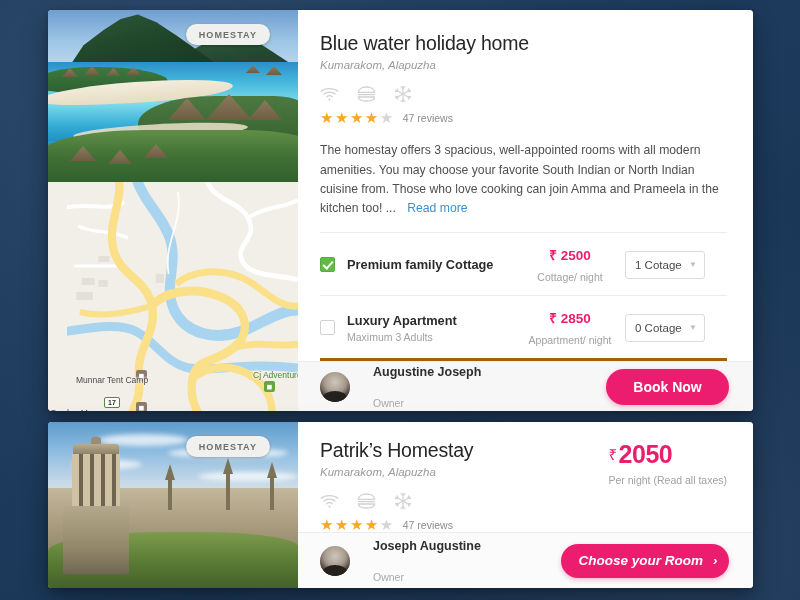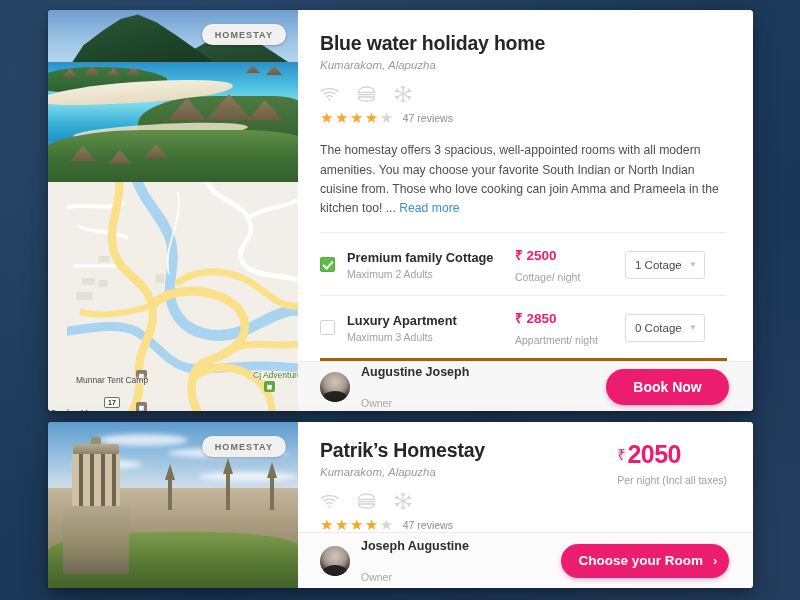--- a/index.html
+++ b/index.html
@@ -85,50 +85,50 @@
   }
   .map-label.green { color: #4a8a32; }
   .poi {
     position:absolute; width: 11px; height: 11px; border-radius: 2px;
     display:flex; align-items:center; justify-content:center;
     font-size: 7px; color:#fff; line-height:1;
   }
 
   
   .badge-homestay {
-    position: absolute; right: 12px; top: 14px;
+    position: absolute; right: 28px; top: 14px;
     background: #f0f0ee; color: #6d6d6d;
     font-size: 9px; font-weight: bold; letter-spacing: 1.1px;
     padding: 6px 13px 5px; border-radius: 13px;
     box-shadow: 0 1px 3px rgba(0,0,0,.25);
   }
 
   
   .content-body { padding: 22px 26px 0 22px; flex: 1 1 auto; }
   .title-row { display:flex; align-items:flex-start; justify-content:space-between; }
   .title {
-    font-size: 19.5px; font-weight: bold; color: #262626; letter-spacing: -.2px;
+    font-size: 19.5px; font-weight: normal; color: #262626; letter-spacing: -.2px;
     line-height: 1.15;
   }
   .subtitle { font-size: 11.5px; color: #9a9a9a; margin-top: 5px; font-style: italic; }
 
   .amenities { display:flex; gap: 18px; margin-top: 14px; align-items:center; }
   .amenities svg { display:block; }
 
   .rating-row { display:flex; align-items:center; gap: 9px; margin-top: 7px; }
   .stars { display:flex; gap: 1px; font-size: 15px; line-height: 1; letter-spacing: .5px; }
   .star-on { color: #f9a825; }
   .star-off { color: #d6d6d6; }
   .reviews { font-size: 10.5px; color: #8c8c8c; }
 
   .description {
     margin-top: 16px; font-size: 12.2px; color: #4f4f4f; line-height: 1.58;
     max-width: 415px;
   }
-  .read-more { color: #3b8fd4; cursor: pointer; }
+  .read-more { color: #3b8fd4; cursor: pointer; margin-left: 8px; }
 
   
   .rooms { margin-top: 14px; max-width: 420px; }
   .room-row {
     display:flex; align-items:center; padding: 13px 0 12px;
     border-top: 1px solid #ececec;
   }
   .room-row:last-child { border-bottom: 3px solid #a16207; }
   .cbox {
     width: 15px; height: 15px; border-radius: 2px; flex: 0 0 15px;
@@ -136,34 +136,34 @@
     position: relative; cursor: pointer;
   }
   .cbox.checked { background: #62bb46; border-color: #58ad3d; }
   .cbox.checked::after {
     content:''; position:absolute; left: 4px; top: 1px; width: 4px; height: 8px;
     border: solid #fff; border-width: 0 2px 2px 0; transform: rotate(42deg);
   }
   .room-name-col { width: 168px; flex: 0 0 168px; }
   .room-name { font-size: 12.8px; font-weight: bold; color: #2b2b2b; }
   .room-sub { font-size: 10.5px; color: #a2a2a2; margin-top: 3px; }
-  .room-price-col { width: 110px; flex: 0 0 110px; }
+  .room-price-col { width: 110px; flex: 0 0 110px; text-align: center; }
   .room-price { font-size: 13.5px; font-weight: bold; color: #ec1c6e; }
   .room-unit { font-size: 10.5px; color: #a2a2a2; margin-top: 7px; }
   .select {
     width: 80px; height: 28px; border: 1px solid #dcdcdc; border-radius: 3px;
     background:#fff; display:flex; align-items:center; justify-content:space-between;
     padding: 0 7px 0 9px; font-size: 11.5px; color: #4a4a4a; cursor:pointer;
   }
   .caret { color: #bdbdbd; font-size: 8px; }
 
   
   .owner-bar {
     height: 58px; background: #f7f7f7; border-top: 1px solid #ededed;
-    display:flex; align-items:center; padding: 0 24px 0 22px;
+    display:flex; align-items:center; padding: 0 24px 0 22px; gap: 12px;
   }
   #card-two .owner-bar { background: #fbfbfb; }
   .avatar {
     width: 30px; height: 30px; border-radius: 50%; flex: 0 0 30px; margin-right: 11px;
     background: radial-gradient(circle at 50% 34%, #cfc6bb 0%, #a89c90 42%, #6f6258 70%, #3a332e 100%);
     box-shadow: inset 0 -7px 7px -4px rgba(20,16,14,.85);
     position: relative; overflow:hidden;
   }
   .avatar::after {
     content:''; position:absolute; left:50%; bottom:-2px; transform:translateX(-50%);
@@ -173,21 +173,21 @@
   .owner-role { font-size: 10.5px; color: #a9a9a9; margin-top: 18px; }
   .spacer { flex: 1 1 auto; }
   .btn-primary {
     background: #ec1c6e; color: #fff; border: none; border-radius: 20px;
     font-size: 14px; font-weight: bold; cursor: pointer;
     display:flex; align-items:center; justify-content:center; gap: 10px;
     font-family: "Liberation Sans", sans-serif;
     box-shadow: 0 2px 5px rgba(236,28,110,.3);
   }
   #book-now-button { width: 123px; height: 36px; }
-  #choose-room-button { width: 168px; height: 34px; font-size: 13.5px; padding-left: 6px;}
+  #choose-room-button { width: 168px; height: 34px; font-size: 13.5px; padding-left: 6px; font-style: italic;}
   .arrow { font-size: 13px; font-weight: bold; }
 
   
   .price-block { text-align: left; padding-top: 3px; }
   .price-big { font-size: 25px; font-weight: bold; color: #ec1c6e; letter-spacing: -.5px; line-height:1; }
   .price-big .rupee { font-size: 15px; font-weight: normal; margin-right: 2px; vertical-align: 3px;}
   .price-note { font-size: 10.5px; color: #a2a2a2; margin-top: 7px; }
 
   
   .photo-city {
@@ -344,21 +344,20 @@
         <span>The homestay offers 3 spacious, well-appointed rooms with all modern amenities. You may choose your favorite South Indian or North Indian cuisine from. Those who love cooking can join Amma and Prameela in the kitchen too! ...</span>
         <span class="read-more">Read more</span>
       </div>
 
       <div class="rooms">
 
         <div class="room-row">
           <div class="cbox checked"></div>
           <div class="room-name-col">
             <div class="room-name">Premium family Cottage</div>
-            <div class="room-sub">Maximum 2 Adults</div>
           </div>
           <div class="room-price-col">
             <div class="room-price">₹ 2500</div>
             <div class="room-unit">Cottage/ night</div>
           </div>
           <div class="select">
             <span>1 Cotage</span>
             <span class="caret">▼</span>
           </div>
         </div>
@@ -464,21 +463,21 @@
               <span class="star-off">★</span>
             </span>
             <span class="reviews">47 reviews</span>
           </div>
         </div>
 
         <div class="price-block">
           <div class="price-big">
             <span class="rupee">₹</span><span>2050</span>
           </div>
-          <div class="price-note">Per night (Incl all taxes)</div>
+          <div class="price-note">Per night (Read all taxes)</div>
         </div>
       </div>
     </div>
 
     <div class="owner-bar">
       <div class="avatar"></div>
       <div>
         <div class="owner-name">Joseph Augustine</div>
         <div class="owner-role">Owner</div>
       </div>

